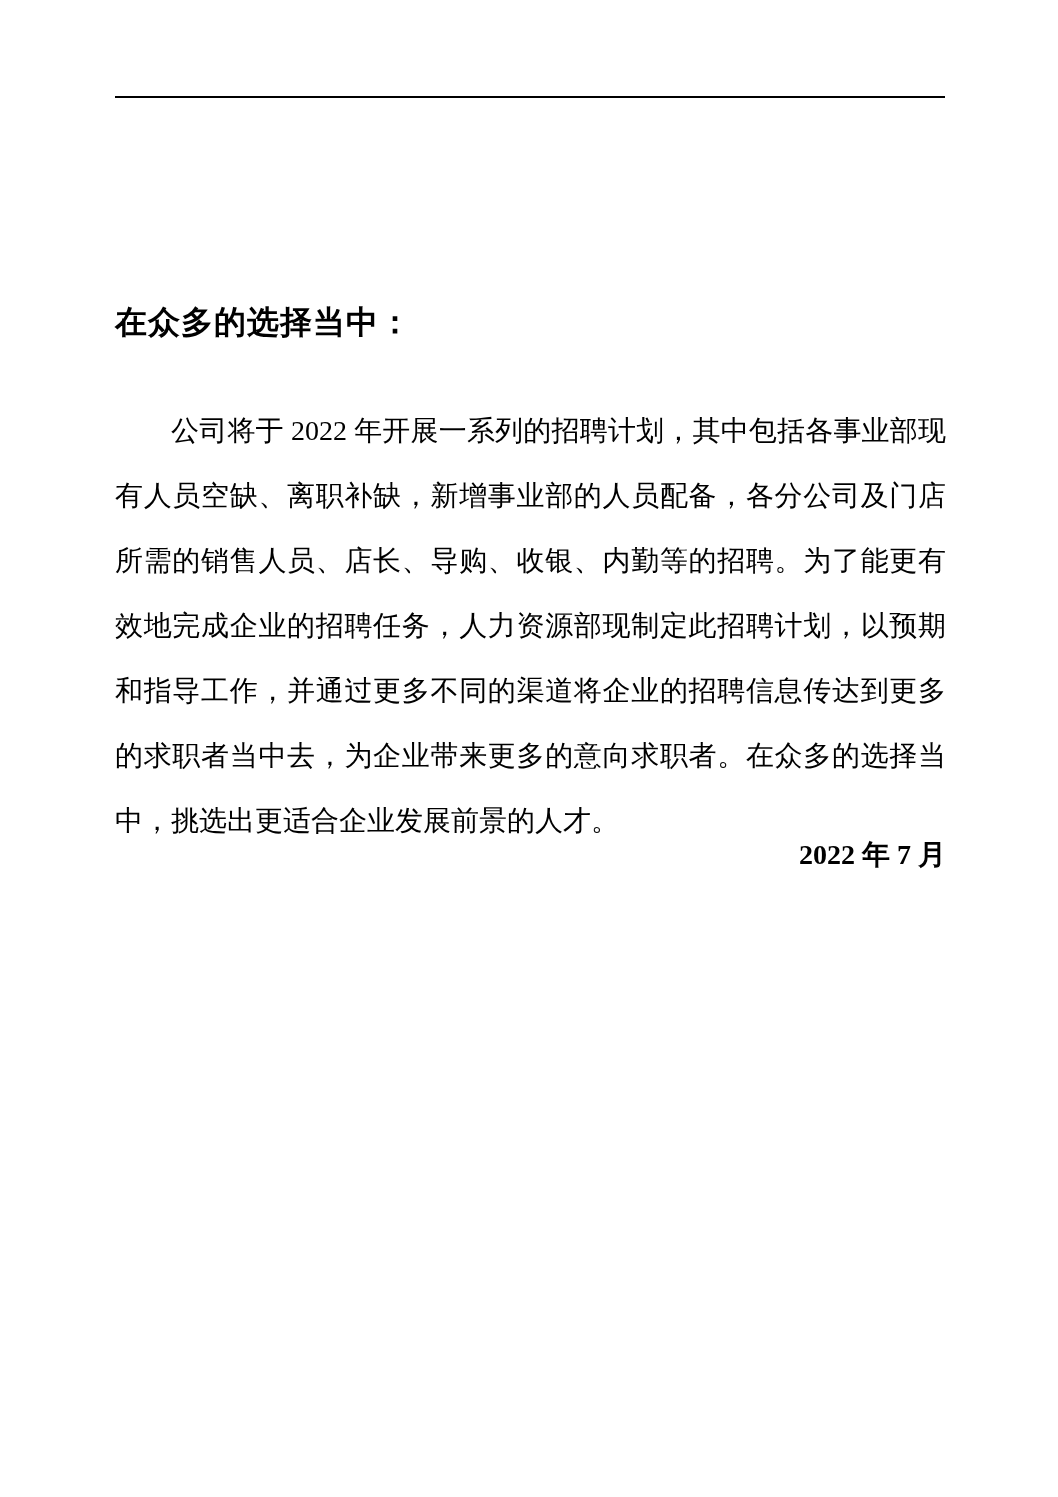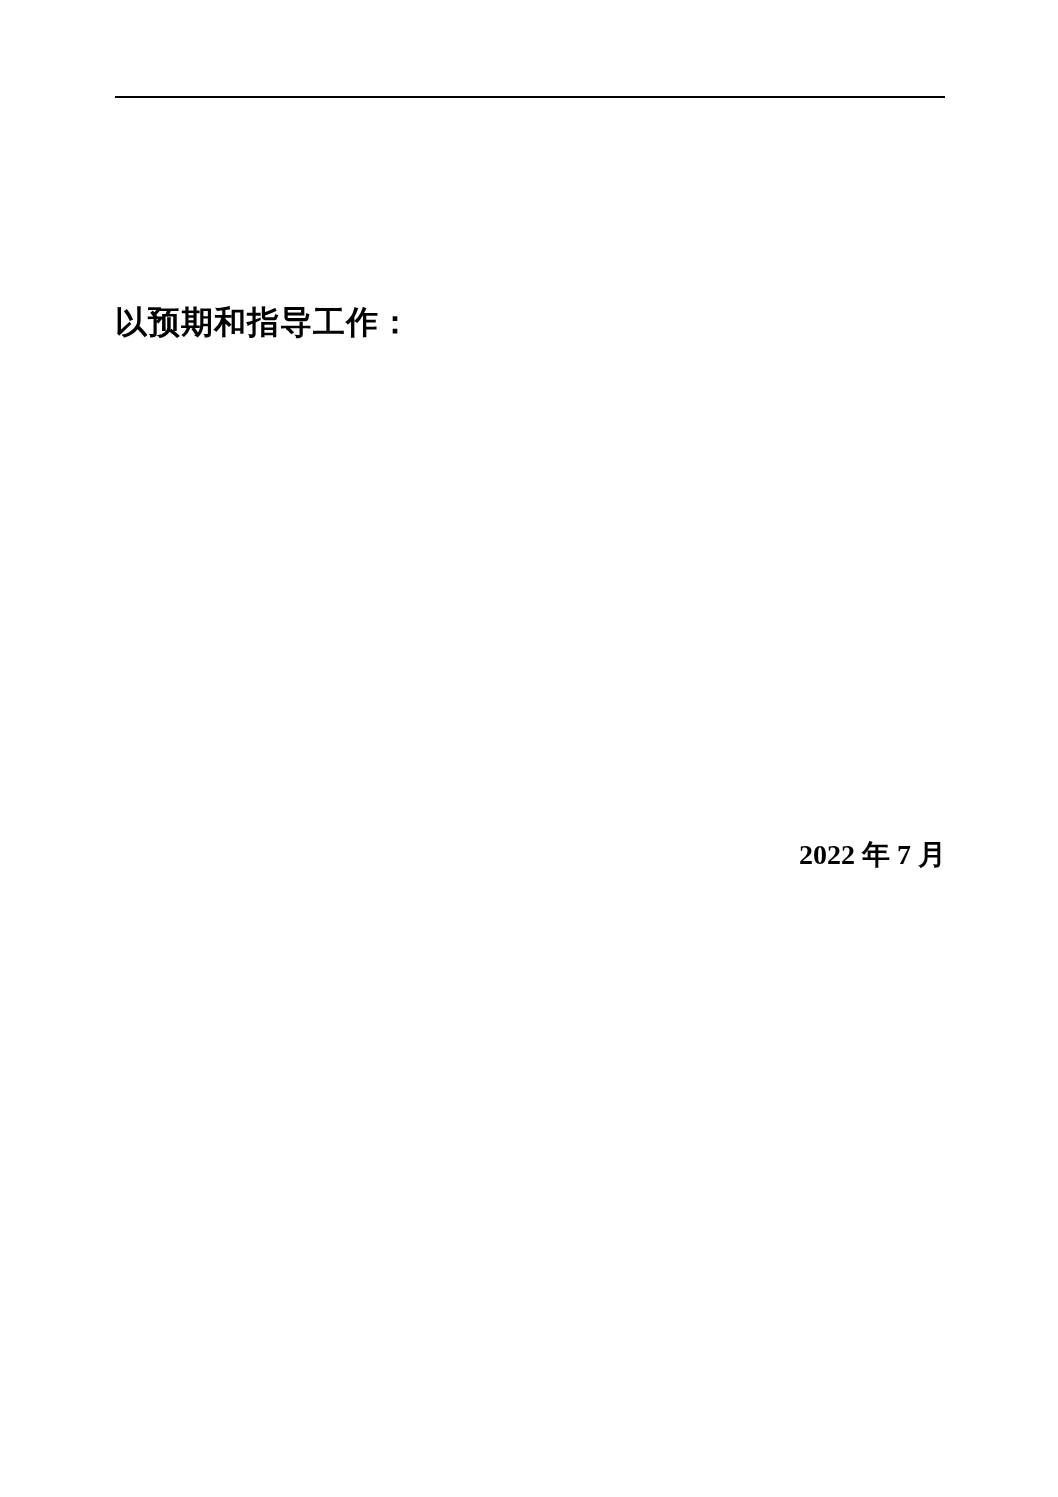--- a/index.html
+++ b/index.html
@@ -62,18 +62,19 @@
       white-space: nowrap;
     }
   </style>
 </head>
 <body>
 
 <div class="page">
 
   <div class="header-rule"></div>
 
-  <h1 class="doc-title">以预期和指导工作：</h1>
+  <h1 class="doc-title">在众多的选择当中：</h1>
 
+  <p class="intro-paragraph">公司将于 2022 年开展一系列的招聘计划，其中包括各事业部现有人员空缺、离职补缺，新增事业部的人员配备，各分公司及门店所需的销售人员、店长、导购、收银、内勤等的招聘。为了能更有效地完成企业的招聘任务，人力资源部现制定此招聘计划，以预期和指导工作，并通过更多不同的渠道将企业的招聘信息传达到更多的求职者当中去，为企业带来更多的意向求职者。在众多的选择当中，挑选出更适合企业发展前景的人才。</p>
 
   <p class="date-line">2022 年 7 月</p>
 
 </div>
 
 </body></html>

